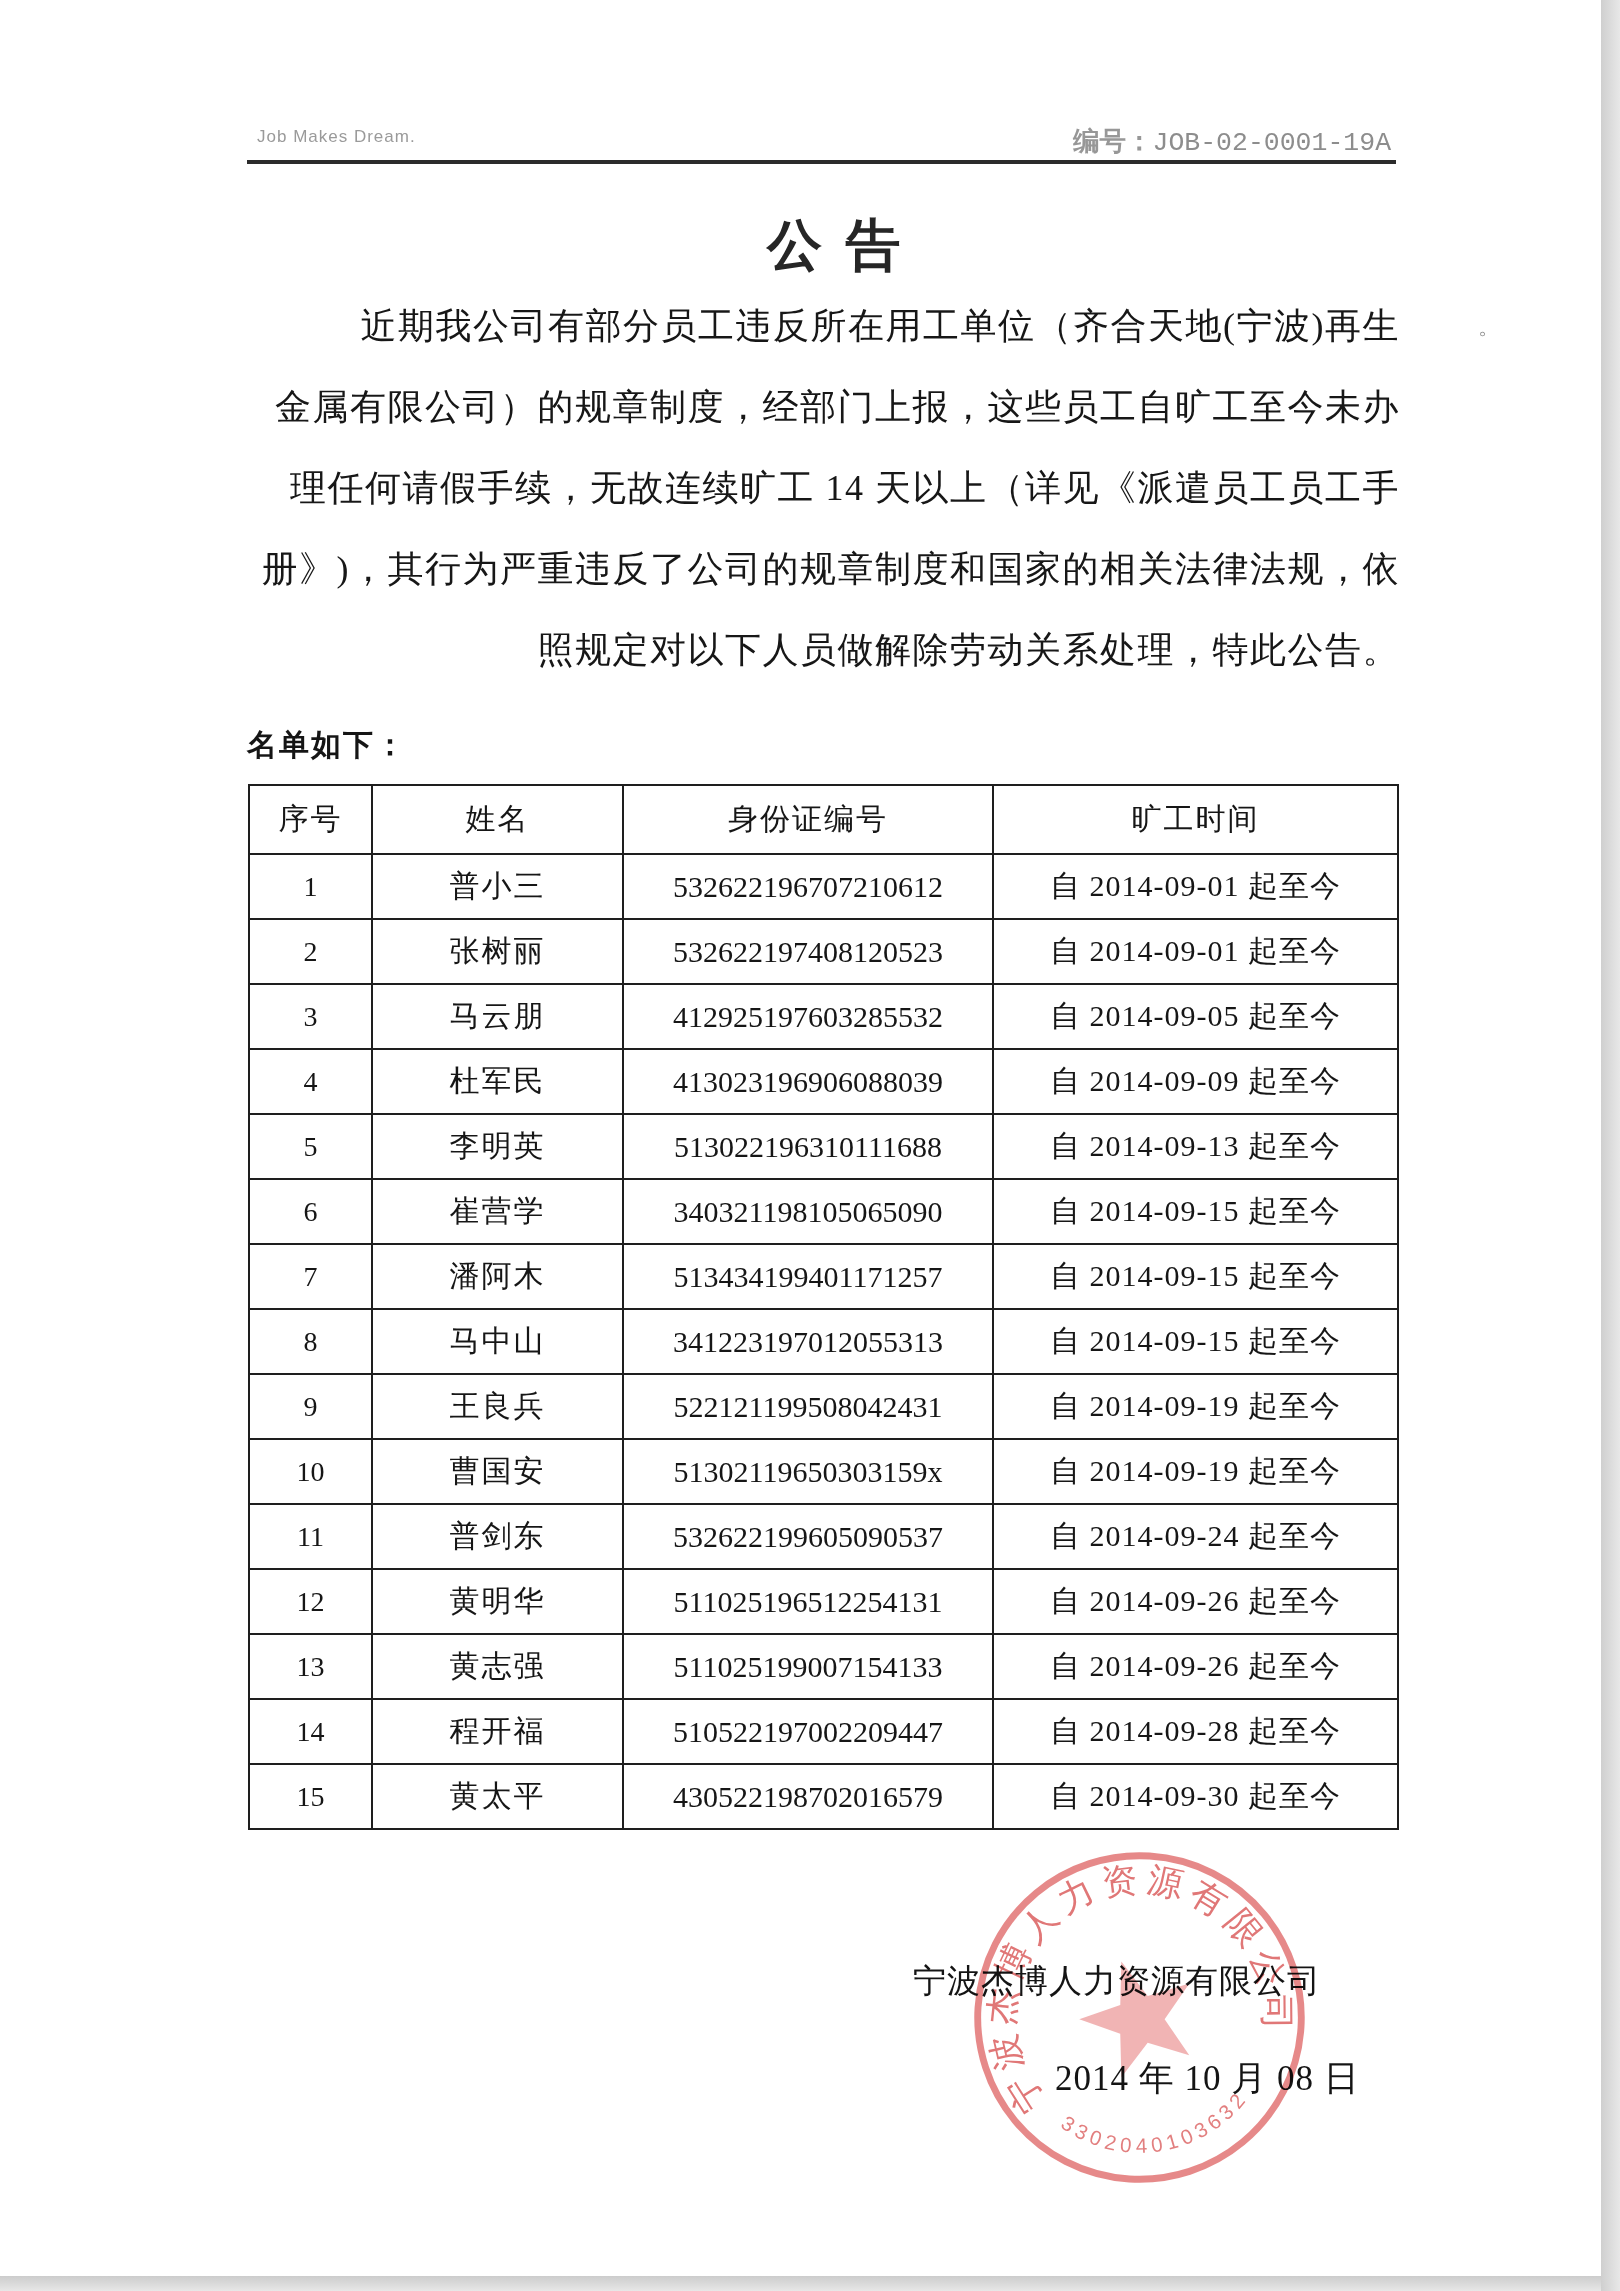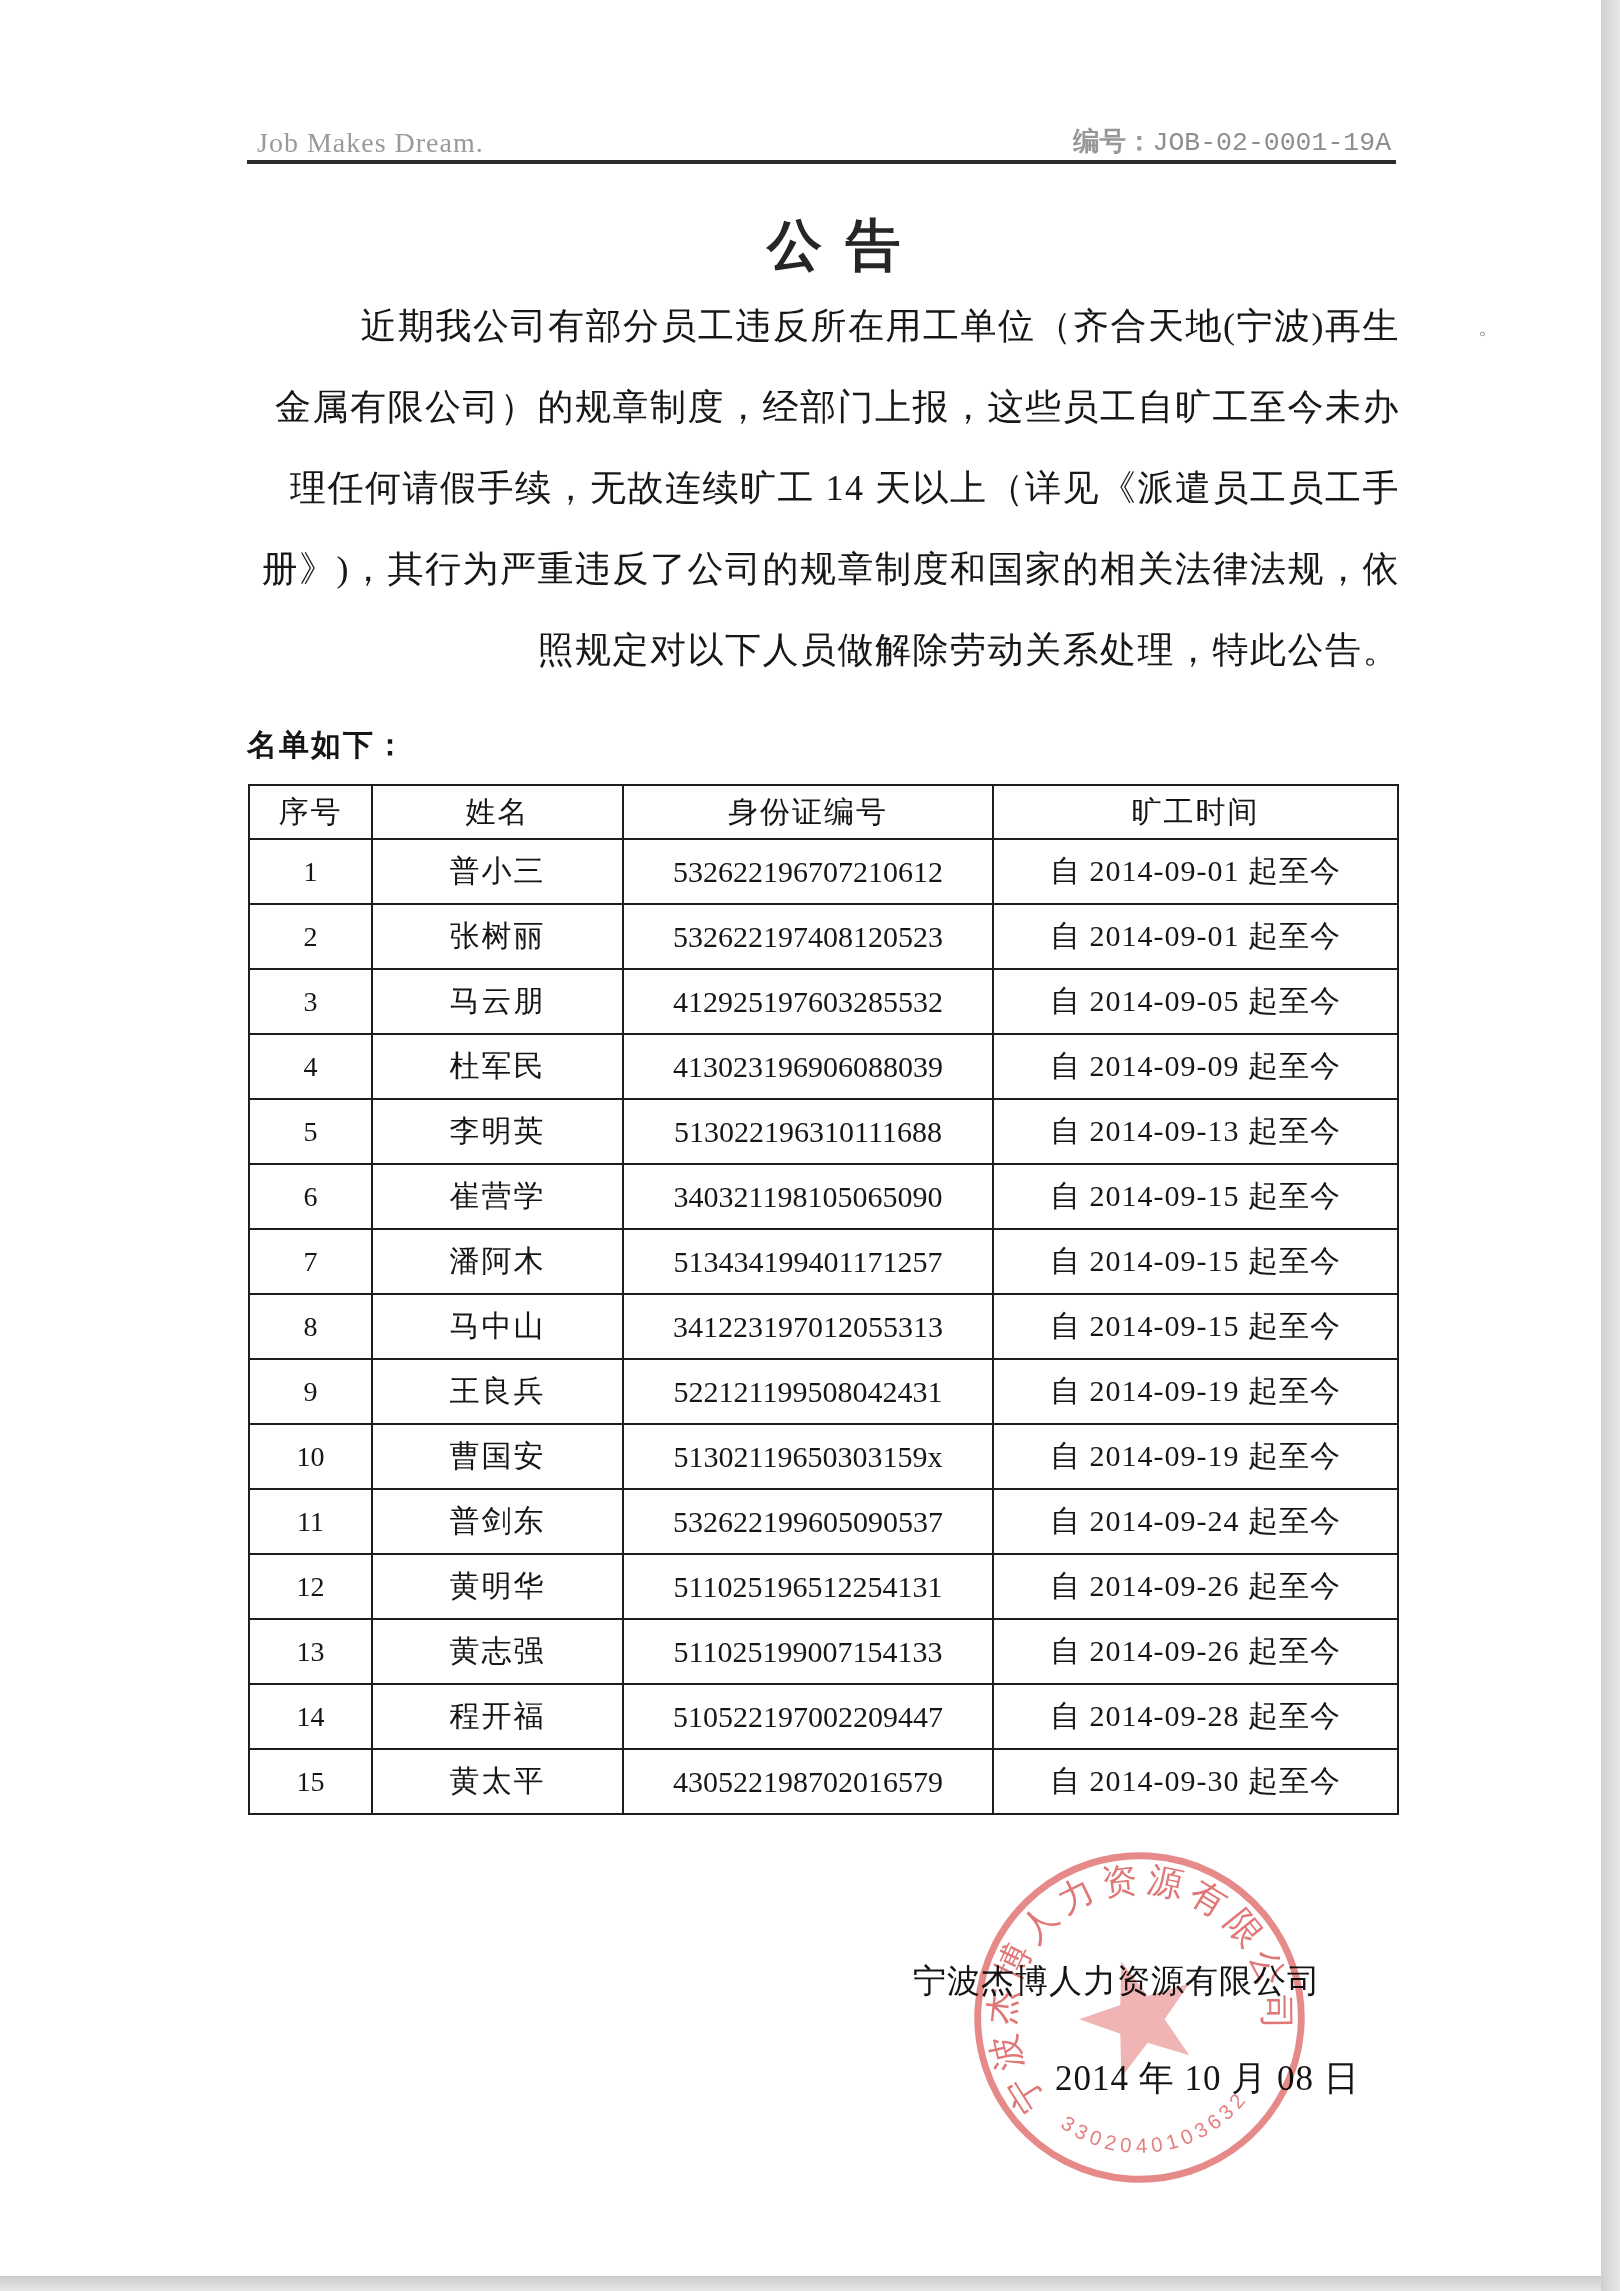--- a/index.html
+++ b/index.html
@@ -5,22 +5,22 @@
   html,body{margin:0;padding:0;background:#e9e9e9;}
   .canvas{position:relative;width:1620px;height:2292px;background:#e9e9e9;overflow:hidden;
           font-family:"Liberation Serif","DejaVu Serif",serif;color:#1c1c1c;}
   .page{position:absolute;left:0;top:0;width:1601px;height:2276px;background:#ffffff;}
   .page-edge-right{position:absolute;left:1601px;top:0;width:19.6px;height:2292px;
           background:linear-gradient(to right,#cfcfcf,#e9e9e9);}
   .page-edge-bottom{position:absolute;left:0;top:2276px;width:1601px;height:15.7px;
           background:linear-gradient(to bottom,#cccccc,#e9e9e9);}
 
   
-  .slogan{position:absolute;left:257px;top:127px;font-family:Liberation Serif, serif;
-          font-size:28px;color:#9a9a9a;letter-spacing:1px;}
+  .slogan{position:absolute;left:257px;top:127px;font-family:Liberation Sans, sans-serif;
+          font-size:17px;color:#9a9a9a;letter-spacing:1px;}
   .docno{position:absolute;left:1073px;top:123px;width:348px;font-family:"Liberation Mono","DejaVu Sans Mono",monospace;
           font-size:26.5px;color:#8d8d8d;white-space:nowrap;}
   .docno .lbl{font-family:"Liberation Serif",serif;font-weight:bold;color:#979797;}
   .head-rule{position:absolute;left:247px;top:160px;width:1149px;height:3.9px;background:#2b2b2b;}
 
   
   .doc-title{position:absolute;left:767px;top:209px;font-size:55px;font-weight:bold;color:#262626;
           letter-spacing:0;word-spacing:9.8px;white-space:nowrap;text-align:right;}
 
   
@@ -32,21 +32,21 @@
 
   .list-label{position:absolute;left:247px;top:725px;font-size:30px;font-weight:bold;color:#151515;letter-spacing:2px;}
 
   
   table.roster{position:absolute;left:248px;top:784px;width:1149px;border-collapse:collapse;table-layout:fixed;
           background:#fff;}
   table.roster col.w-no{width:123px;} table.roster col.w-name{width:251px;}
   table.roster col.w-id{width:370px;} table.roster col.w-period{width:405px;}
   table.roster th,table.roster td{border:2px solid #1e1e1e;text-align:center;vertical-align:middle;
           padding:0;font-weight:normal;color:#161616;}
-  table.roster thead tr{height:54px;}
+  table.roster thead tr{height:69px;}
   table.roster tbody tr{height:65px;}
   table.roster th{font-size:30px;letter-spacing:2px;}
   td.c-no{font-size:28px;}
   td.c-name{font-size:30px;letter-spacing:2px;}
   td.c-id{font-size:30px;letter-spacing:0;margin-left:31px;}
   td.c-period{font-size:30px;letter-spacing:1px;}
 
   
   .sign-company{position:absolute;left:913px;top:1959px;font-size:33px;letter-spacing:1px;color:#141414;white-space:nowrap;}
   .sign-date{position:absolute;left:1055px;top:2055px;font-size:35px;letter-spacing:1px;color:#141414;white-space:nowrap;}

